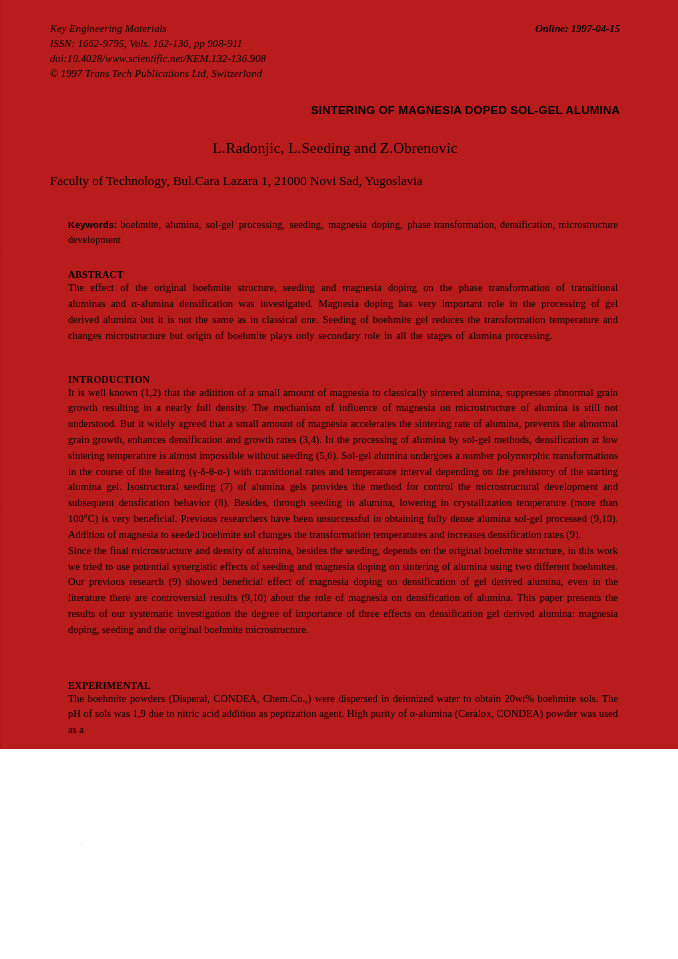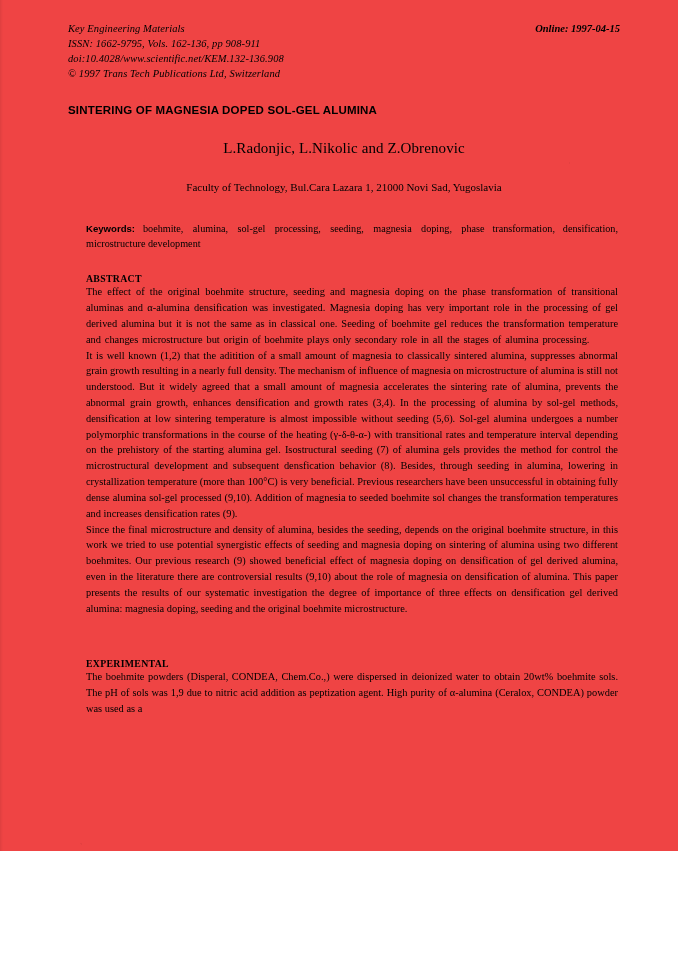--- a/index.html
+++ b/index.html
@@ -10,24 +10,24 @@
   body {
     width: 678px;
     height: 959px;
     font-family: "Liberation Serif", serif;
     color: #000000;
     overflow: hidden;
   }
   .page {
     position: relative;
     width: 678px;
-    height: 851px;
+    height: 749px;
     box-sizing: border-box;
-    padding: 22px 58px 0 68px;
-    background: #ef4444;
+    padding: 22px 58px 0 50px;
+    background: #b91c1c;
   }
   .header-row {
     display: flex;
     justify-content: space-between;
     align-items: flex-start;
   }
   .journal-block {
     font-style: italic;
     font-size: 10.5px;
     line-height: 1.42;
@@ -37,37 +37,36 @@
     white-space: nowrap;
   }
   .online-date {
     font-style: italic;
     font-size: 10.5px;
     padding-top: 1px;
     white-space: nowrap;
     font-weight: bold;
   }
   .doc-title {
-    text-align: left;
+    text-align: right;
     font-family: "Liberation Sans", sans-serif;
     font-size: 11.5px;
     font-weight: bold;
     margin-top: 22px;
     letter-spacing: 0.2px;
   }
   .authors {
     text-align: center;
     font-size: 15px;
     margin-top: 24px;
     letter-spacing: 0.1px;
   }
   .affiliation {
-    text-align: center;
-    font-size: 11px;
-    margin-top: 24px;
+    font-size: 13px;
+    margin-top: 16px;
   }
   .keywords {
     margin-top: 28px;
     font-size: 10.2px;
     line-height: 1.5;
     text-align: justify;
     padding-left: 18px;
     padding-right: 2px;
   }
   .keywords .kw-label {
@@ -127,33 +126,34 @@
       <div>Key Engineering Materials</div>
       <div>ISSN: 1662-9795, Vols. 162-136, pp 908-911</div>
       <div>doi:10.4028/www.scientific.net/KEM.132-136.908</div>
       <div>© 1997 Trans Tech Publications Ltd, Switzerland</div>
     </div>
     <div class="online-date">Online: 1997-04-15</div>
   </div>
 
   <div class="doc-title">SINTERING OF MAGNESIA DOPED SOL-GEL ALUMINA</div>
 
-  <div class="authors">L.Radonjic, L.Nikolic and Z.Obrenovic</div>
+  <div class="authors">L.Radonjic, L.Seeding and Z.Obrenovic</div>
 
   <div class="affiliation">Faculty of Technology, Bul.Cara Lazara 1, 21000 Novi Sad, Yugoslavia</div>
 
   <div class="keywords">
     <span class="kw-label">Keywords:</span>
     <span class="kw-spaced">boehmite, alumina, sol-gel processing, seeding, magnesia doping, phase</span>
     <span>transformation, densification, microstructure development</span>
   </div>
 
   <div class="section-head">ABSTRACT</div>
   <div class="para loose">The effect of the original boehmite structure, seeding and  magnesia doping on the phase transformation of transitional aluminas and α-alumina densification was investigated. Magnesia doping has very important role in the processing of gel derived alumina but it is not the same as in classical one. Seeding of boehmite gel reduces the transformation temperature and changes microstructure but origin of boehmite plays only secondary role in all the stages of alumina processing.</div>
 
+  <div class="section-head" style="margin-top:30px;">INTRODUCTION</div>
   <div class="para">It is well known (1,2) that the aditition of a small amount of magnesia to classically sintered alumina, suppresses abnormal grain growth resulting in a nearly full density. The mechanism of influence of magnesia on microstructure of alumina is still not understood. But it widely agreed that a small amount of magnesia accelerates the sintering rate of alumina, prevents the abnormal grain growth, enhances densification and growth rates (3,4). In the processing of alumina by sol-gel methods,  densification at low sintering temperature  is almost impossible without seeding (5,6). Sol-gel alumina undergoes a number polymorphic transformations in the course of the heating (γ-δ-θ-α-) with transitional rates and temperature interval depending on the prehistory of the starting alumina gel. Isostructural seeding (7) of alumina gels provides the method for control the microstructural development and subsequent densfication behavior (8). Besides, through seeding in alumina, lowering in crystallization temperature (more than 100°C) is very beneficial. Previous researchers have been unsuccessful in obtaining fully dense alumina sol-gel processed (9,10). Addition of magnesia to seeded boehmite sol changes the transformation temperatures and increases densification rates (9).</div>
   <div class="para tight">Since the final microstructure and density of alumina, besides the seeding, depends on the original boehmite structure, in this work we tried to use potential synergistic effects of seeding and magnesia doping on sintering of alumina using two different boehmites. Our previous research (9) showed beneficial effect of magnesia doping on densification of gel derived alumina, even in the literature there are controversial results (9,10) about the role of magnesia on densification of alumina. This paper presents the results of our systematic investigation  the degree of importance of three effects on densification gel derived alumina: magnesia doping, seeding and the original boehmite microstructure.</div>
 
   <div class="section-head" style="margin-top:42px;">EXPERIMENTAL</div>
   <div class="para">The boehmite powders (Disperal, CONDEA, Chem.Co.,) were dispersed in deionized water to obtain 20wt% boehmite sols. The pH of sols was 1,9 due to nitric acid addition as peptization agent. High purity of α-alumina (Ceralox, CONDEA) powder was used as a</div>
 
   <div class="edge-left"></div>
   <div class="noise"></div>
 </div>
 

